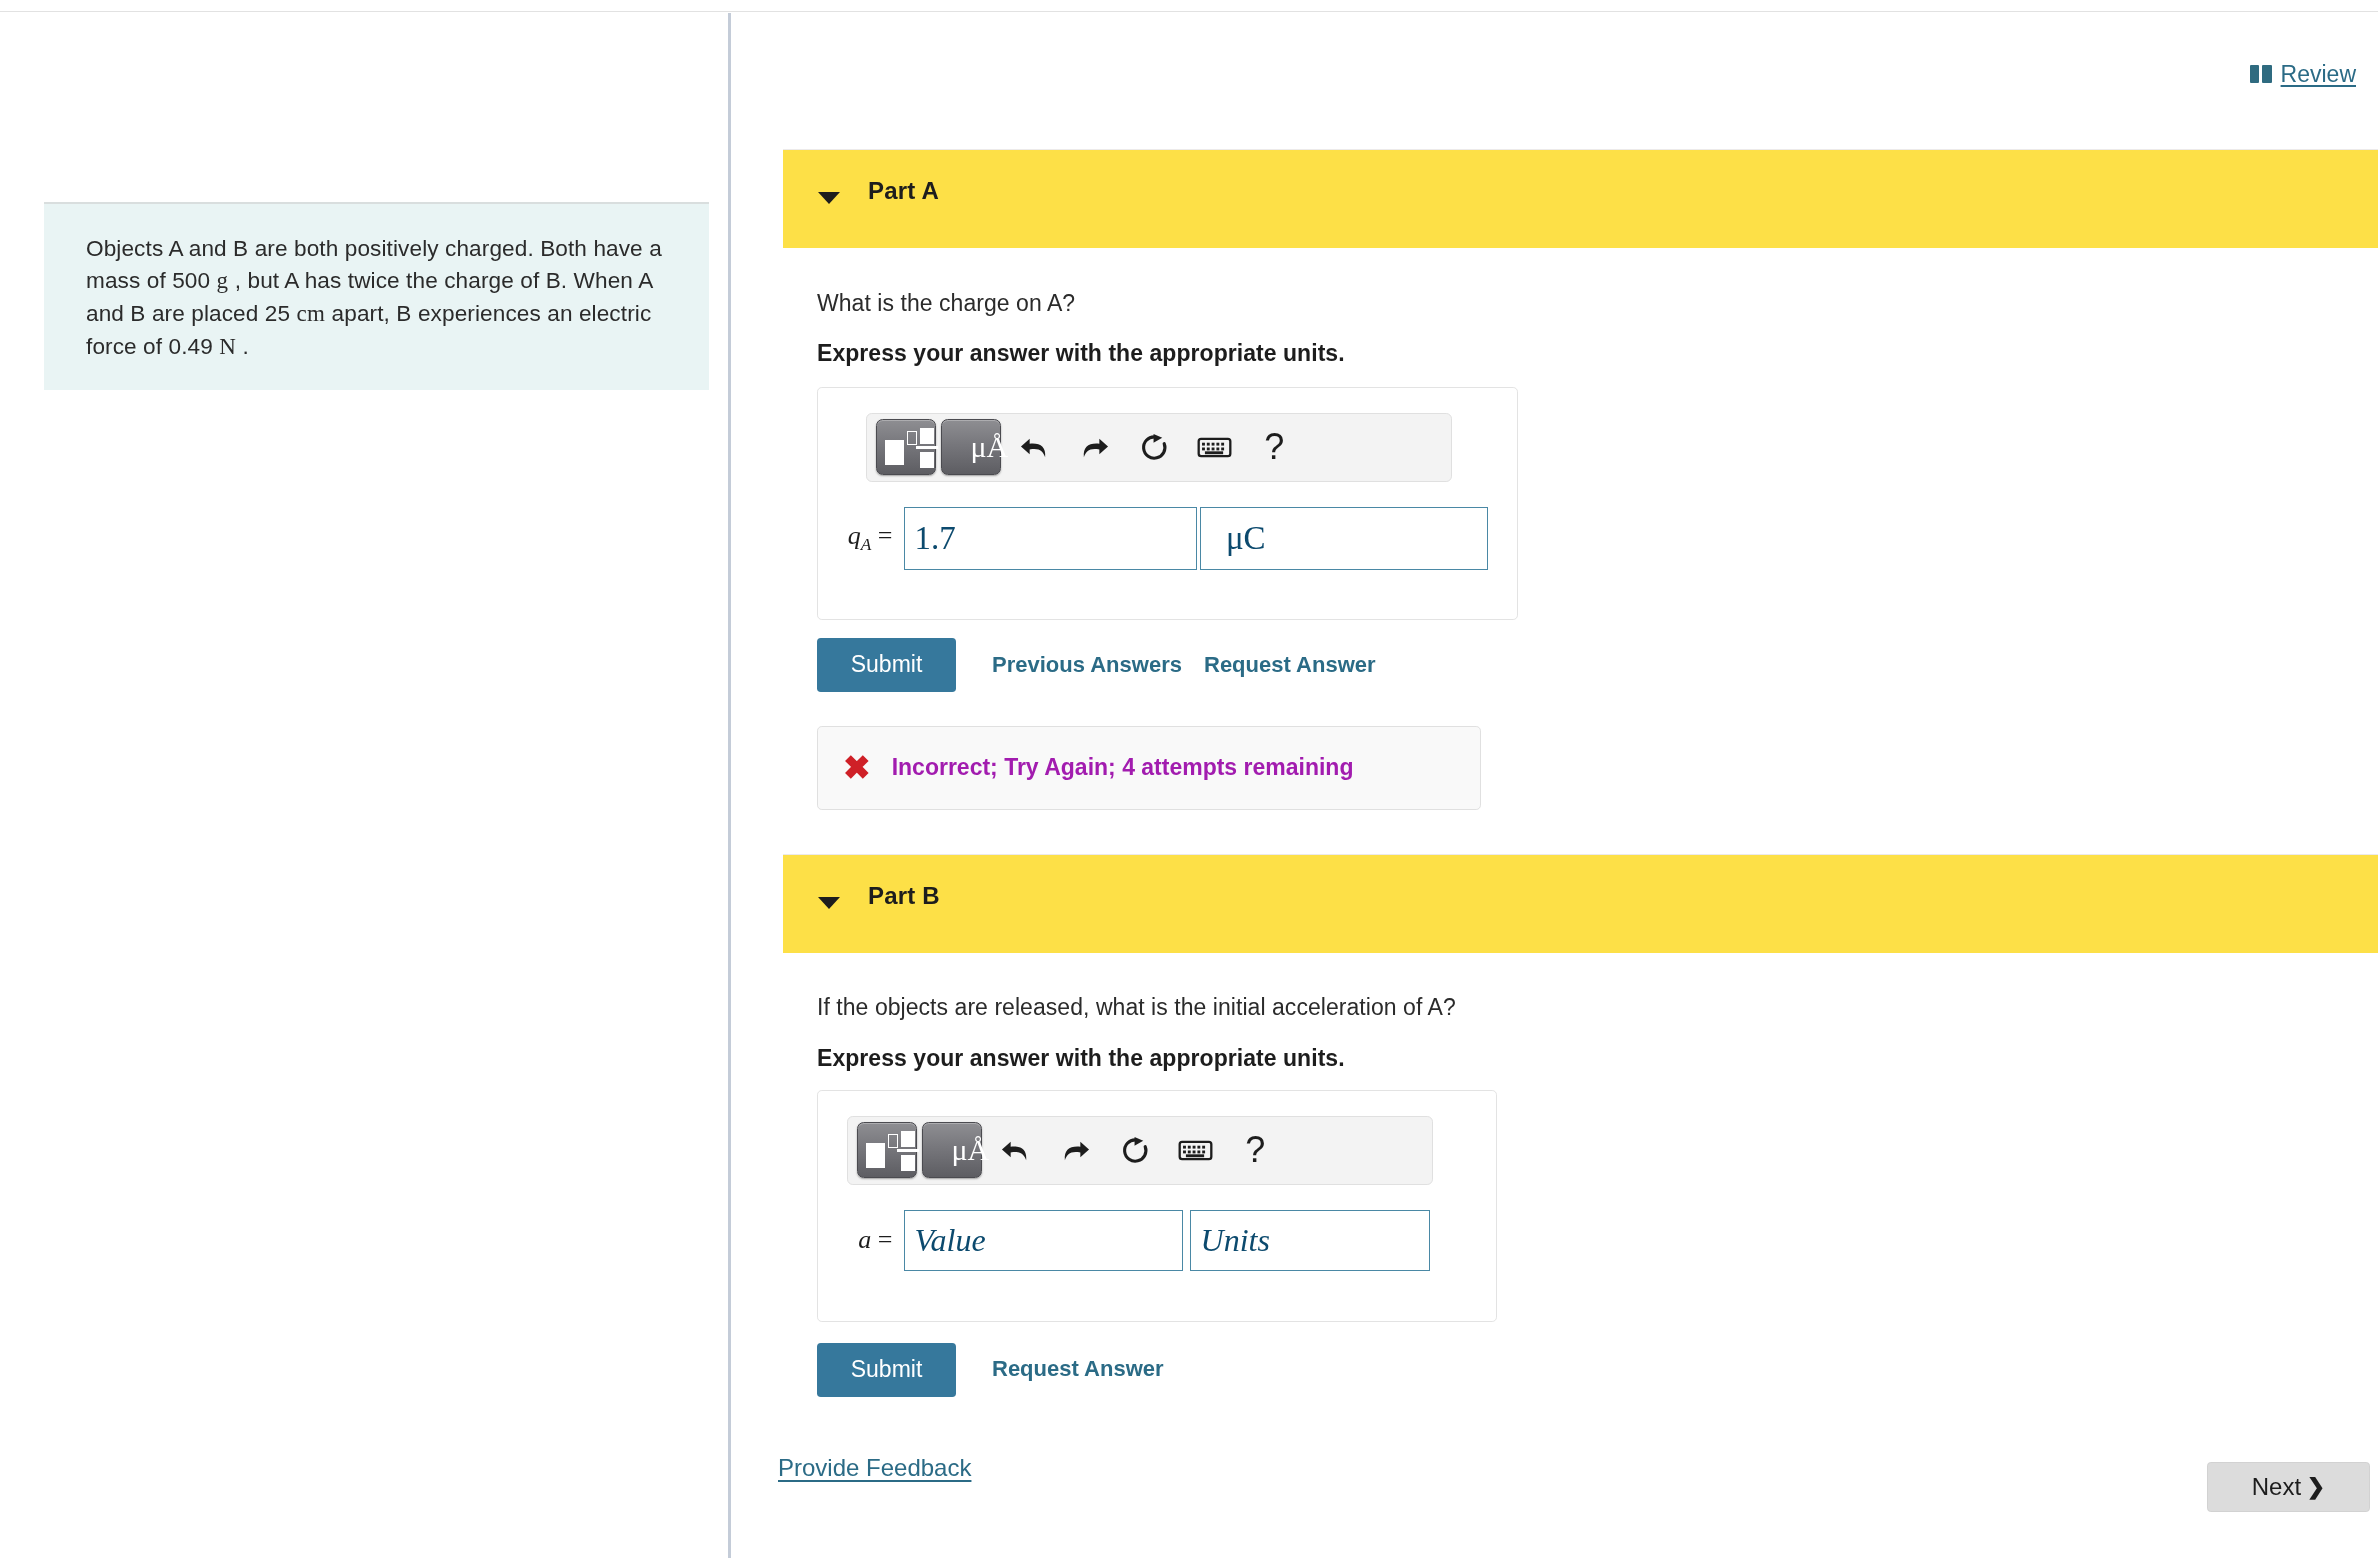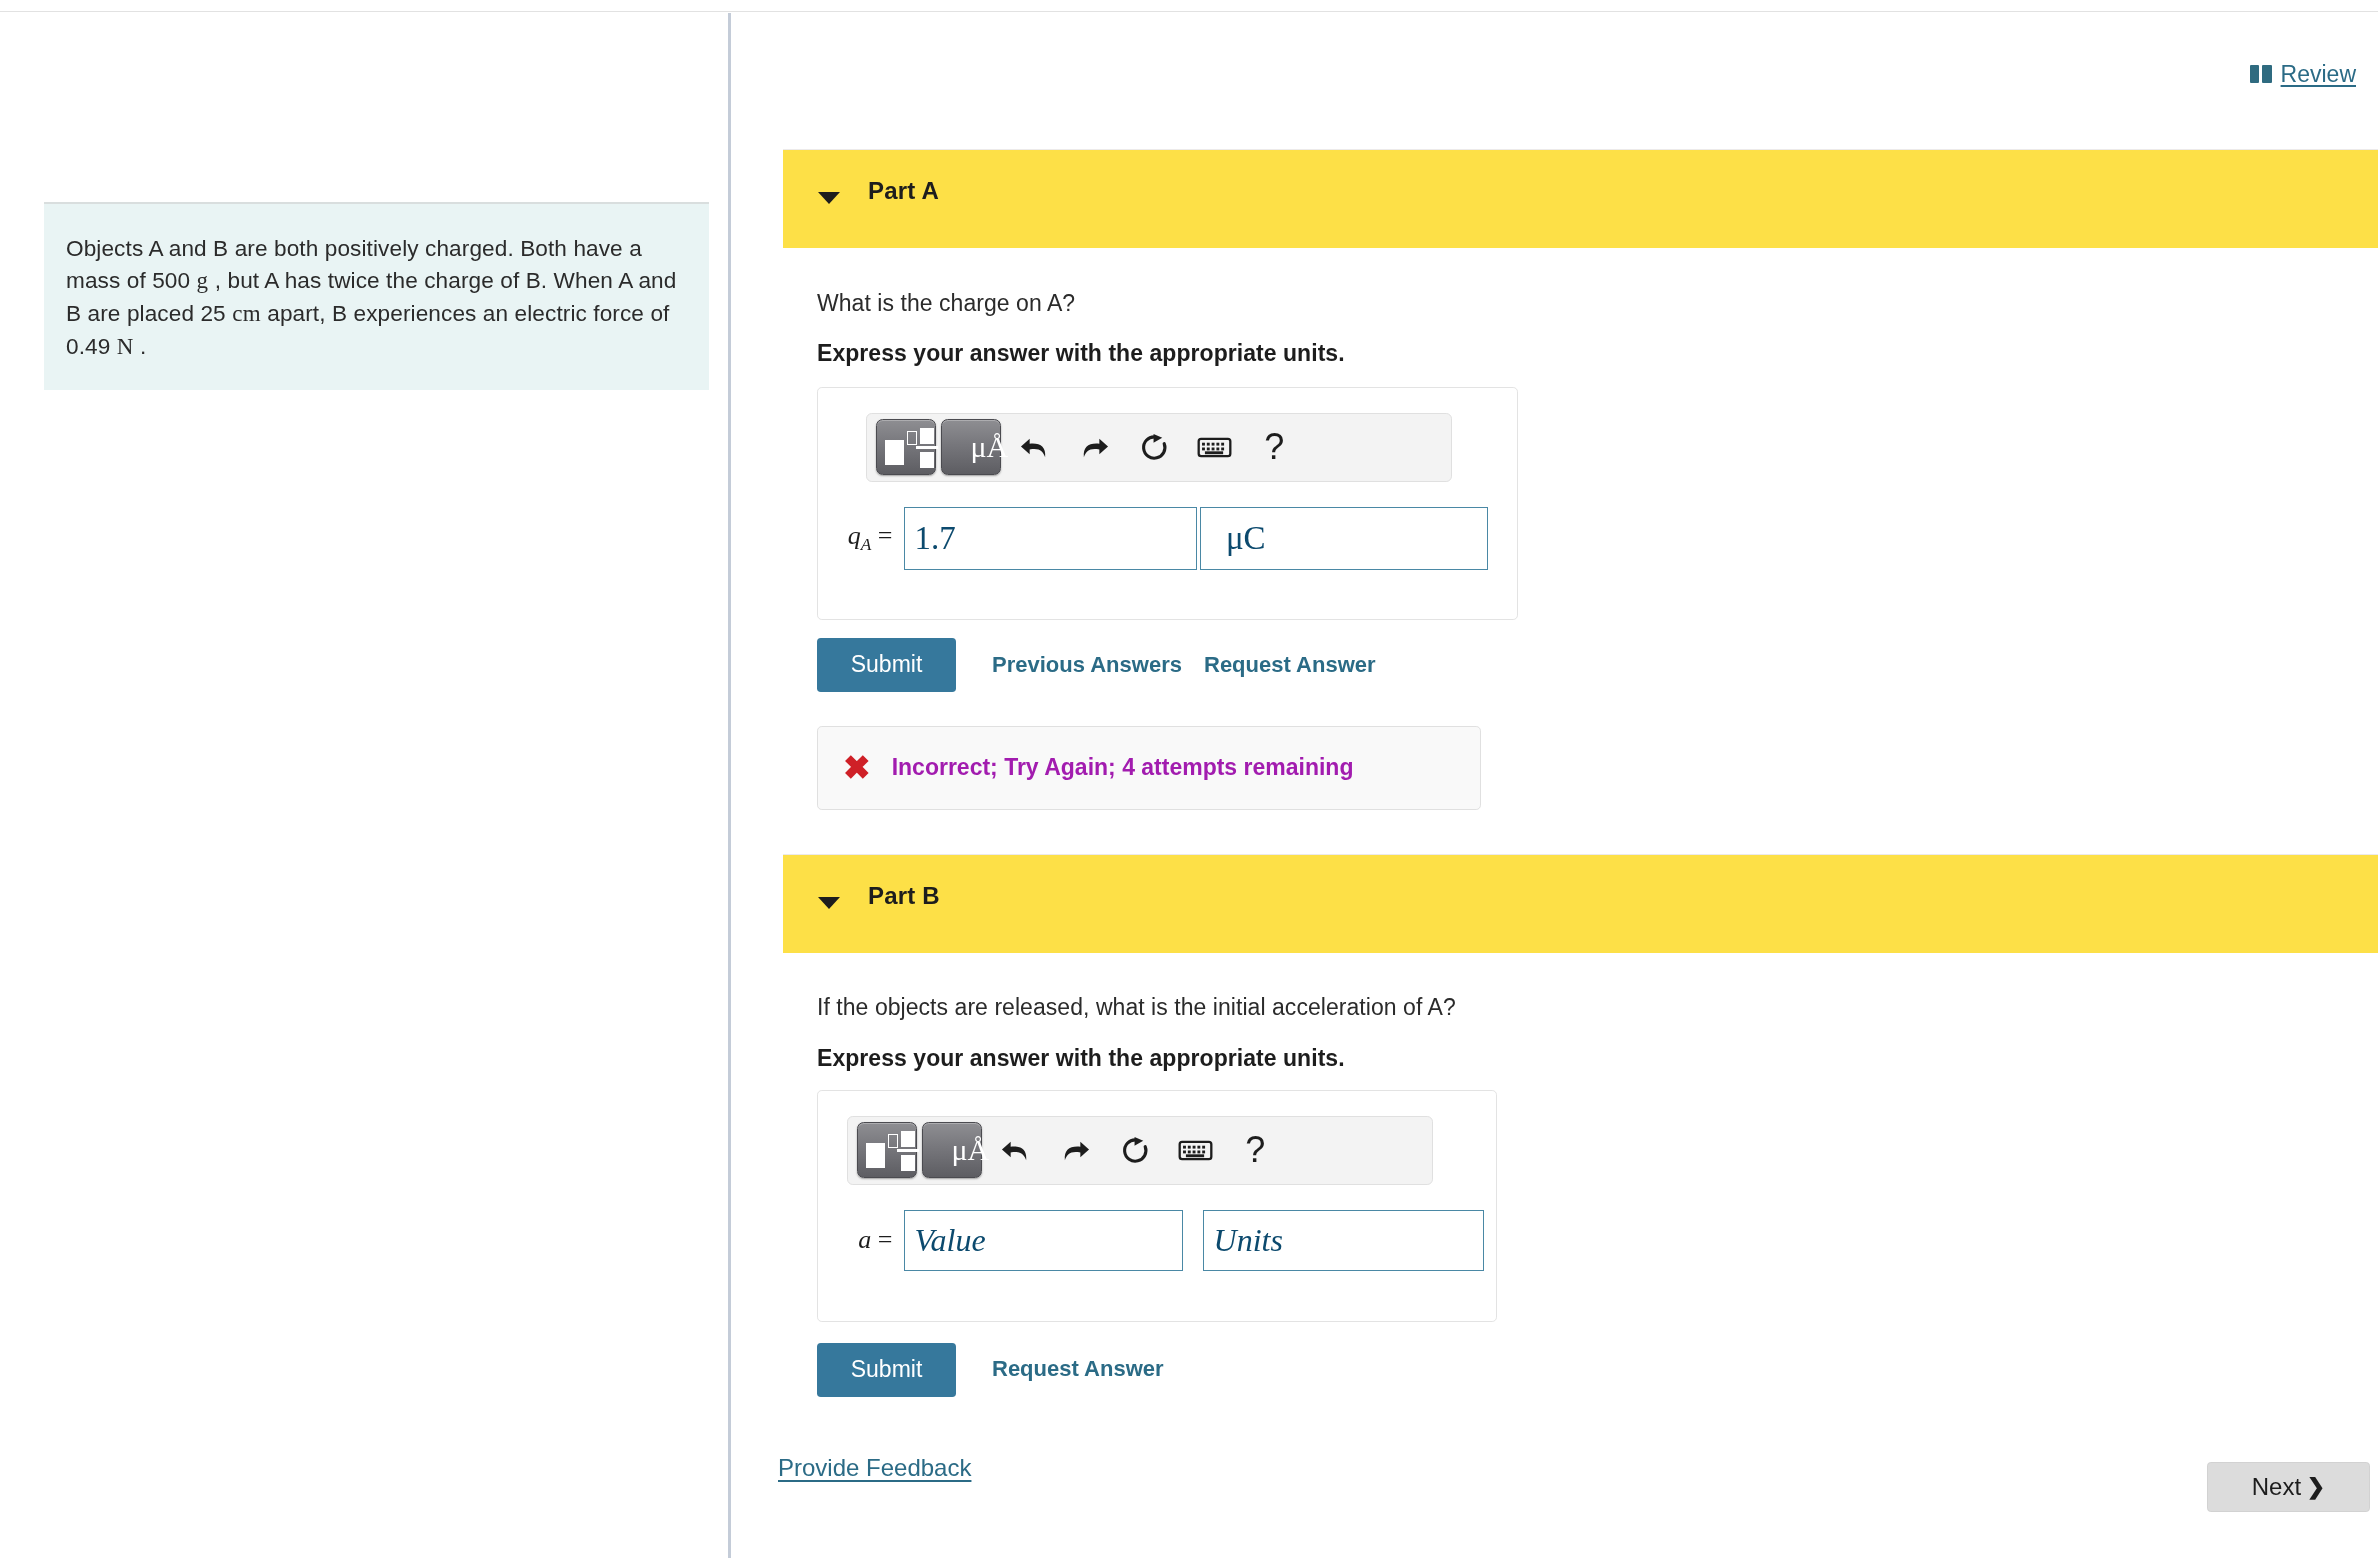--- a/index.html
+++ b/index.html
@@ -19,21 +19,21 @@
   
   .v-divider{position:absolute;left:728px;top:12.5px;width:2.9px;height:1546px;background:#c4ccd8;}
 
   
   .left-col{position:absolute;left:0;top:12.5px;width:725px;height:1546px;background:#fff;}
   .problem-card{
     position:absolute;left:44px;top:189px;width:665px;
     background:#e9f4f4;
     border-top:2.9px solid #d9dede;
     box-sizing:border-box;
-    padding:29px 29px 27px 22px;
+    padding:29px 29px 27px 42px;
   }
   .problem-text{
     font-size:22.6px;line-height:1.43;color:#2b2b2b;
     letter-spacing:0.1px;
   }
   .mathu{font-family:"Liberation Serif", serif;font-size:23px;letter-spacing:0.3px;}
 
   
   .right-col{position:absolute;left:731px;top:12.5px;width:1648px;height:1546px;background:#fff;}
 
@@ -307,21 +307,21 @@
               <rect x="8" y="16" width="19" height="3"></rect>
             </g>
           </svg>
         </div>
         <div class="tb-icon q">?</div>
       </div>
 
       <div class="inp-row" style="left:0;top:119px;width:680px;">
         <span class="var-label" style="width:86px;text-align:right;padding-right:11.5px;box-sizing:border-box;"><span>a</span><span class="eq"> =</span></span>
         <span class="field ph" style="width:279px;height:61px;">Value</span>
-        <span class="field ph" style="width:281px;height:61px;margin-left:20px;">Units</span>
+        <span class="field ph" style="width:240px;height:61px;margin-left:7px;">Units</span>
       </div>
     </div>
 
     <div class="btn-submit" style="left:86px;top:1330px;width:139px;height:54px;">Submit</div>
     <div class="link-b" style="left:261px;top:1343px;">Request Answer</div>
 
   </div>
 
   <div class="feedback-link">Provide Feedback</div>
   <div class="next-btn">

